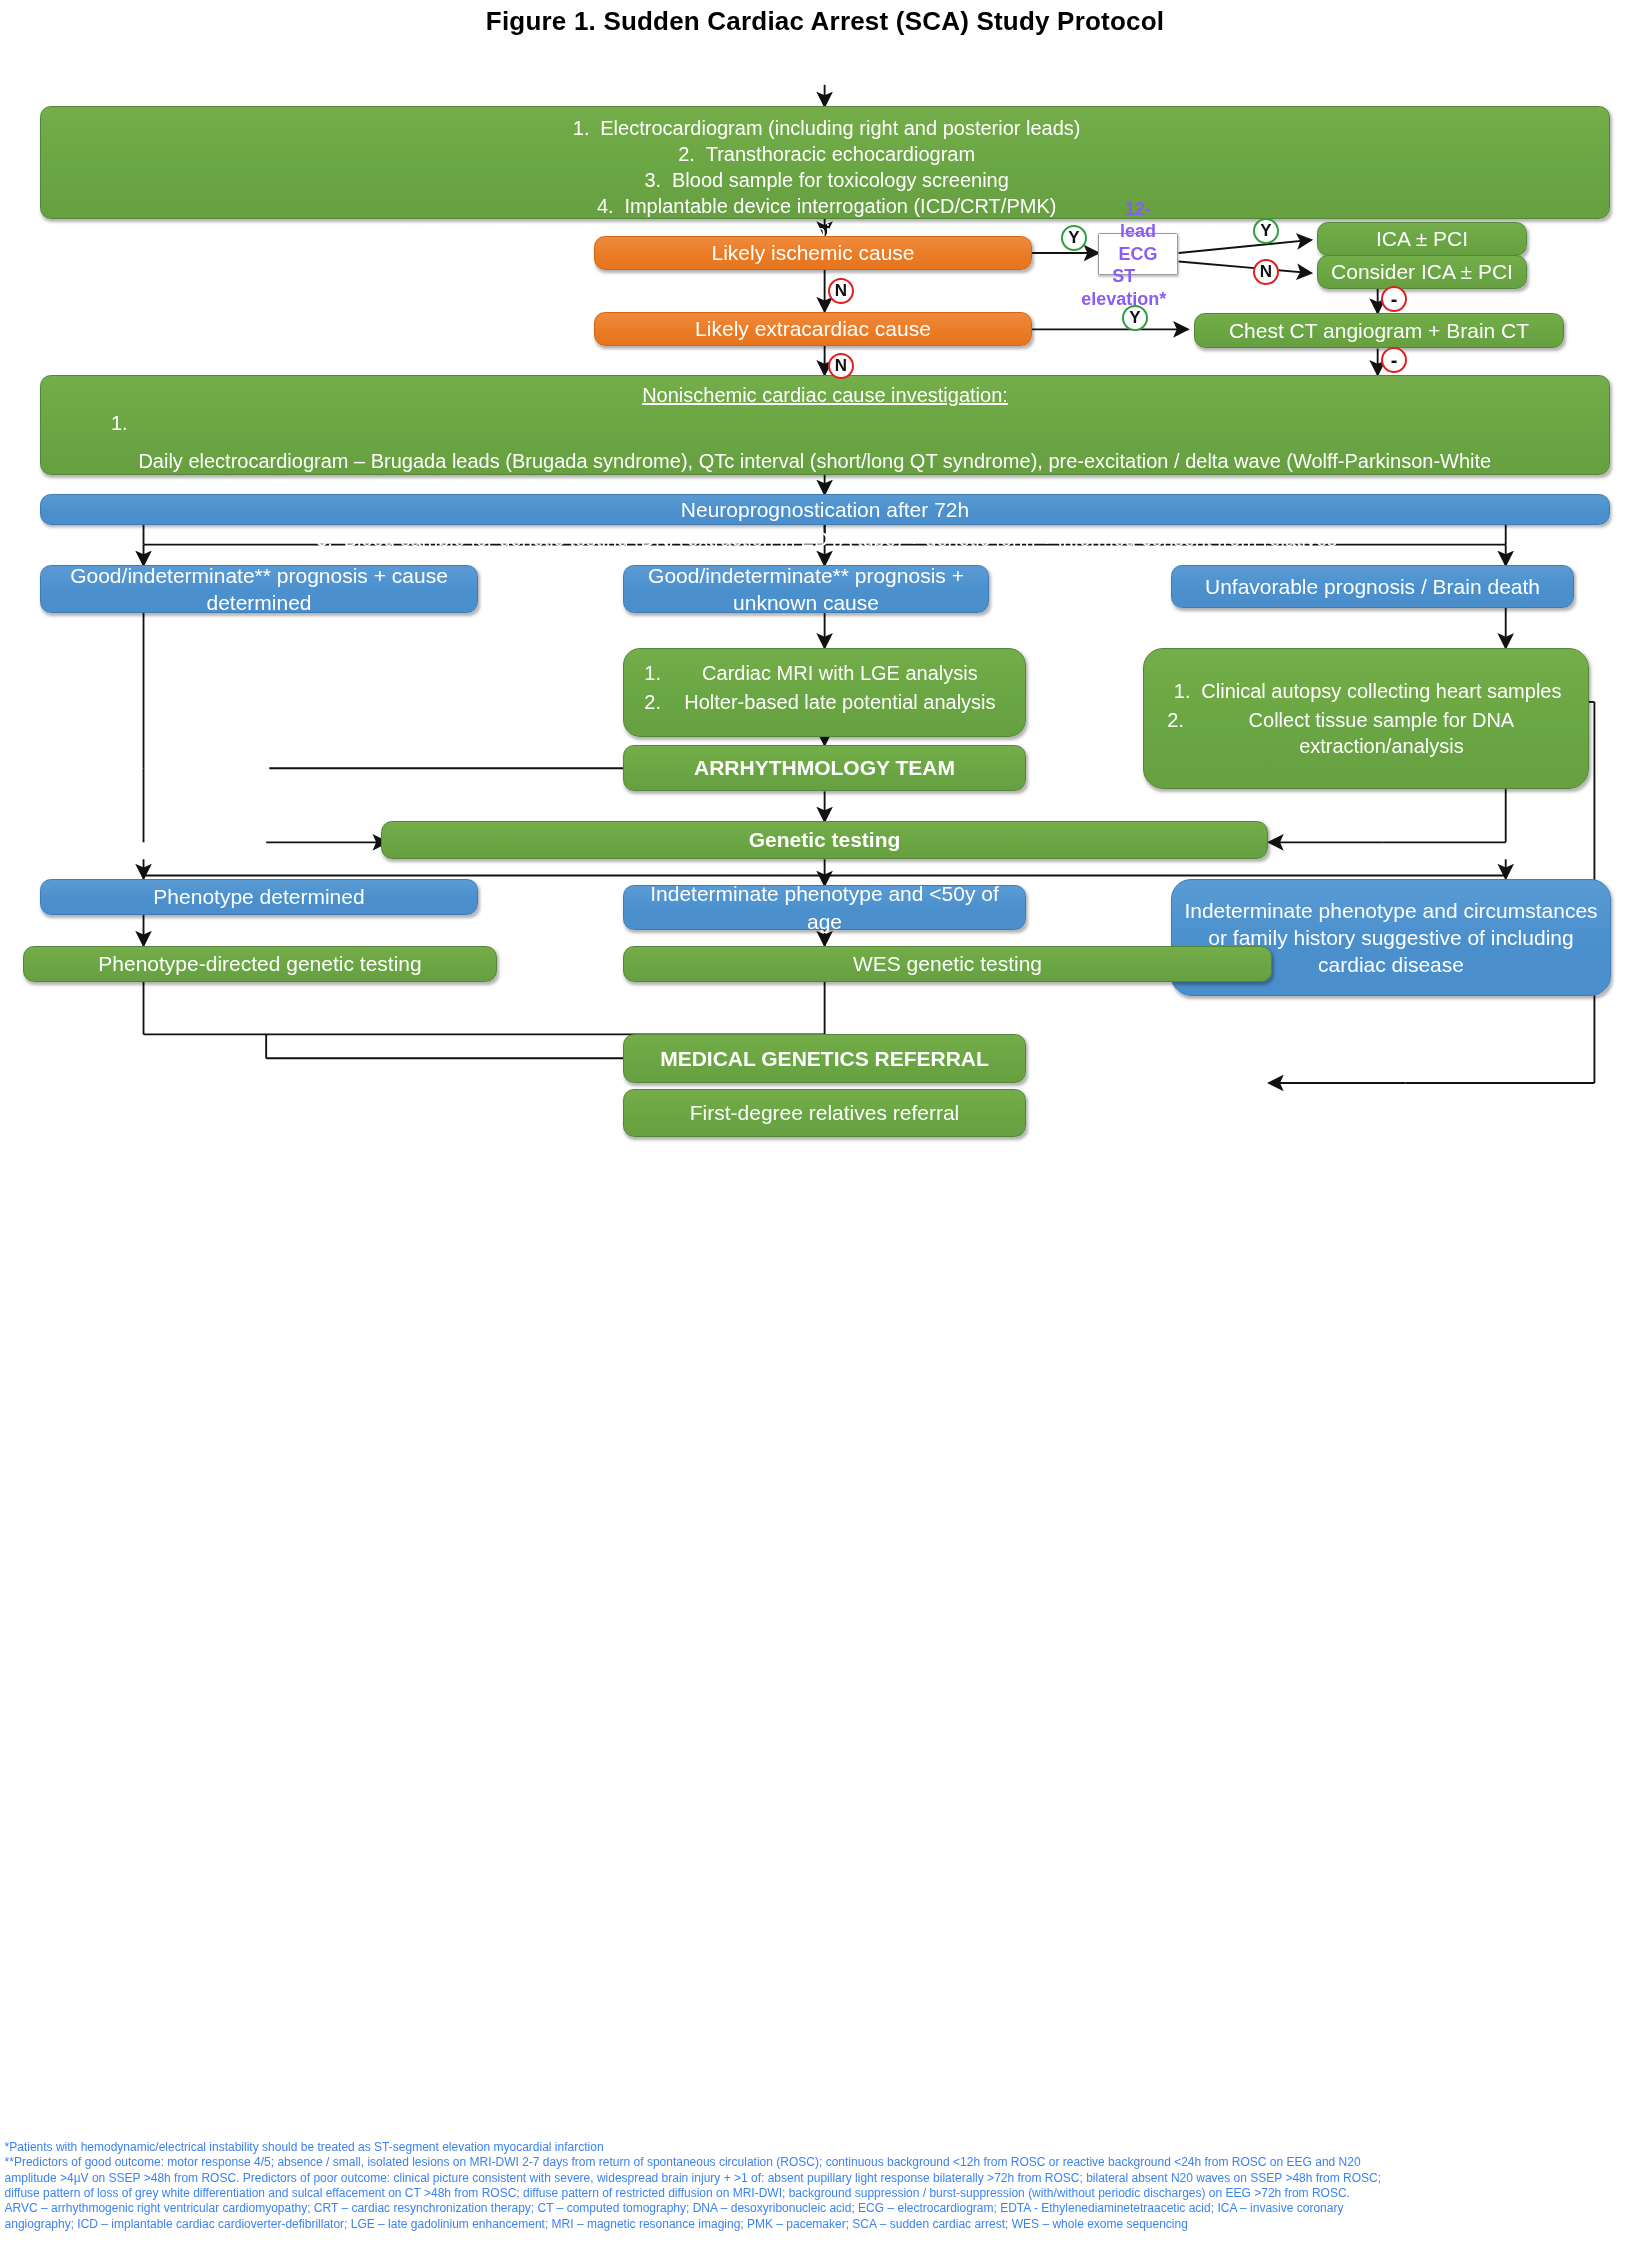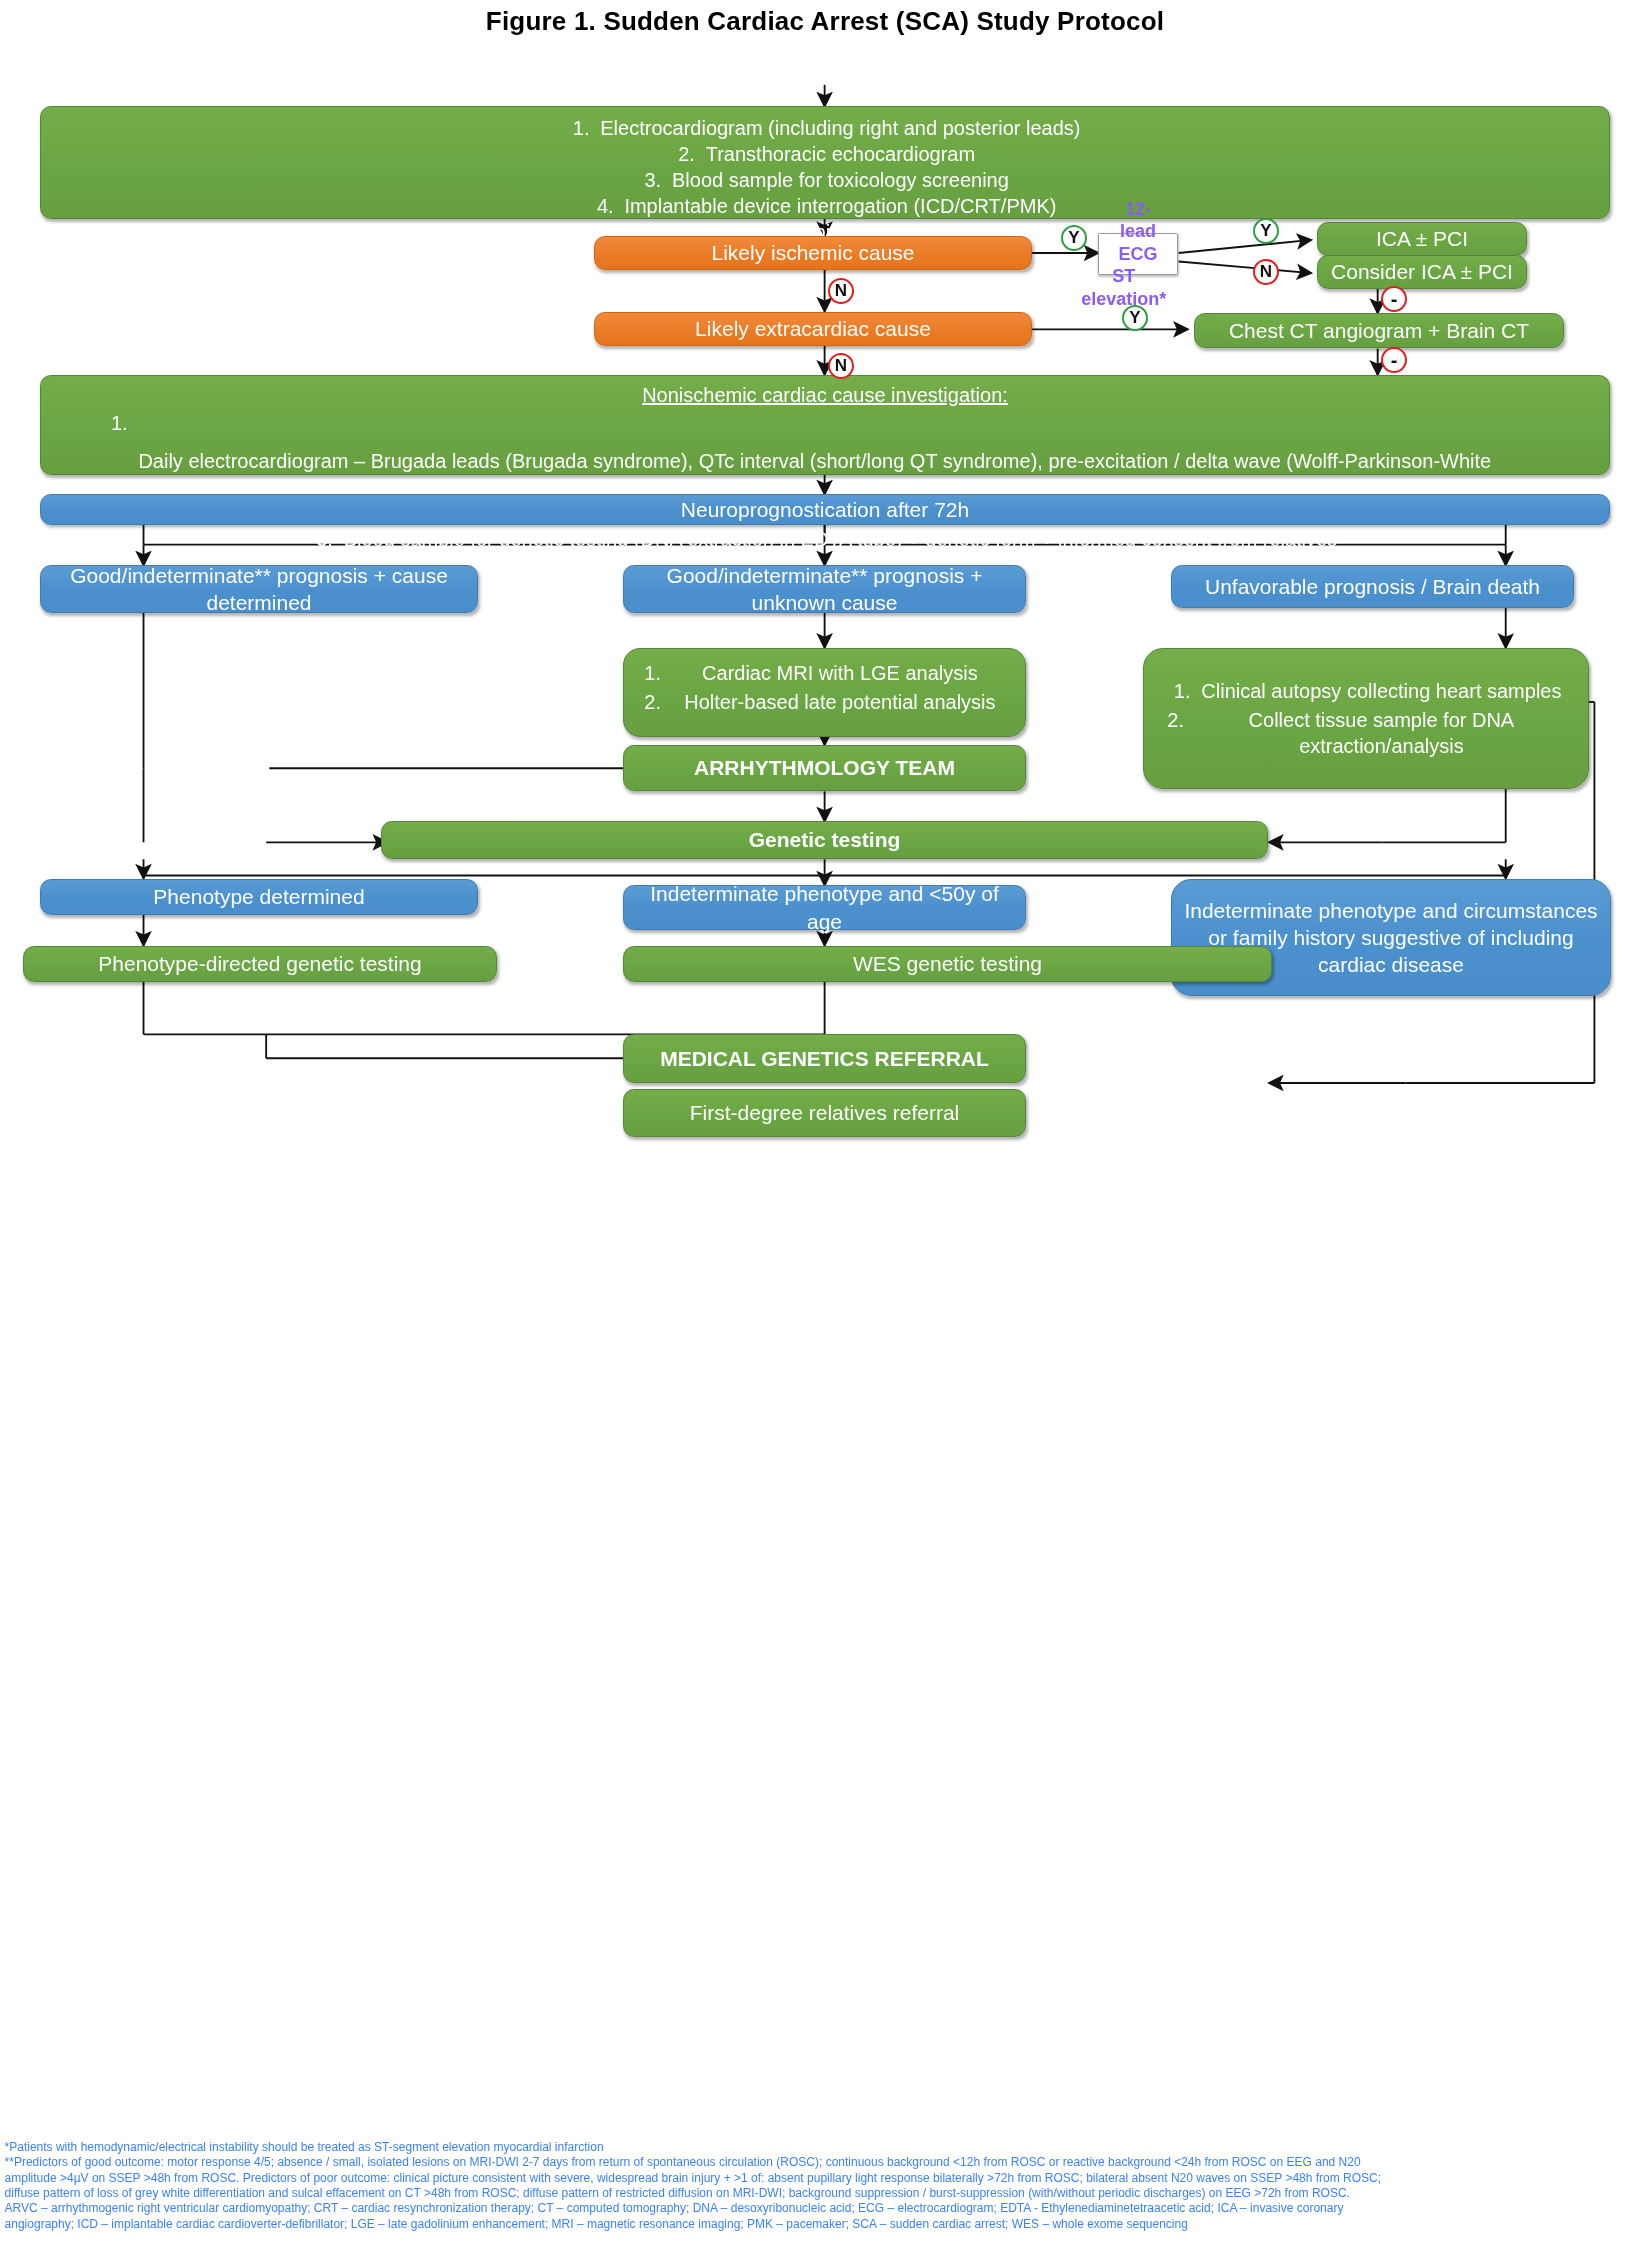--- a/index.html
+++ b/index.html
@@ -254,21 +254,21 @@
   </div>
 
   <div class="node blue" style="left:40px; top:494px; width:1570px; height:31px;">
     <span>Neuroprognostication after 72h</span>
   </div>
 
   <div class="node blue" style="left:40px; top:565px; width:438px; height:48px;">
     <span>Good/indeterminate** prognosis + cause determined</span>
   </div>
 
-  <div class="node blue" style="left:623px; top:565px; width:403px; height:48px;">
+  <div class="node blue" style="left:623px; top:565px; width:366px; height:48px;">
     <span>Good/indeterminate** prognosis + unknown cause</span>
   </div>
 
   <div class="node blue" style="left:1171px; top:565px; width:403px; height:43px;">
     <span>Unfavorable prognosis / Brain death</span>
   </div>
 
   <div class="node green listnode" style="left:623px; top:648px; width:403px; height:89px; display:block; padding:10.8px 17px; border-radius:17px;">
     <div class="li">
       <span class="num">1.</span>

